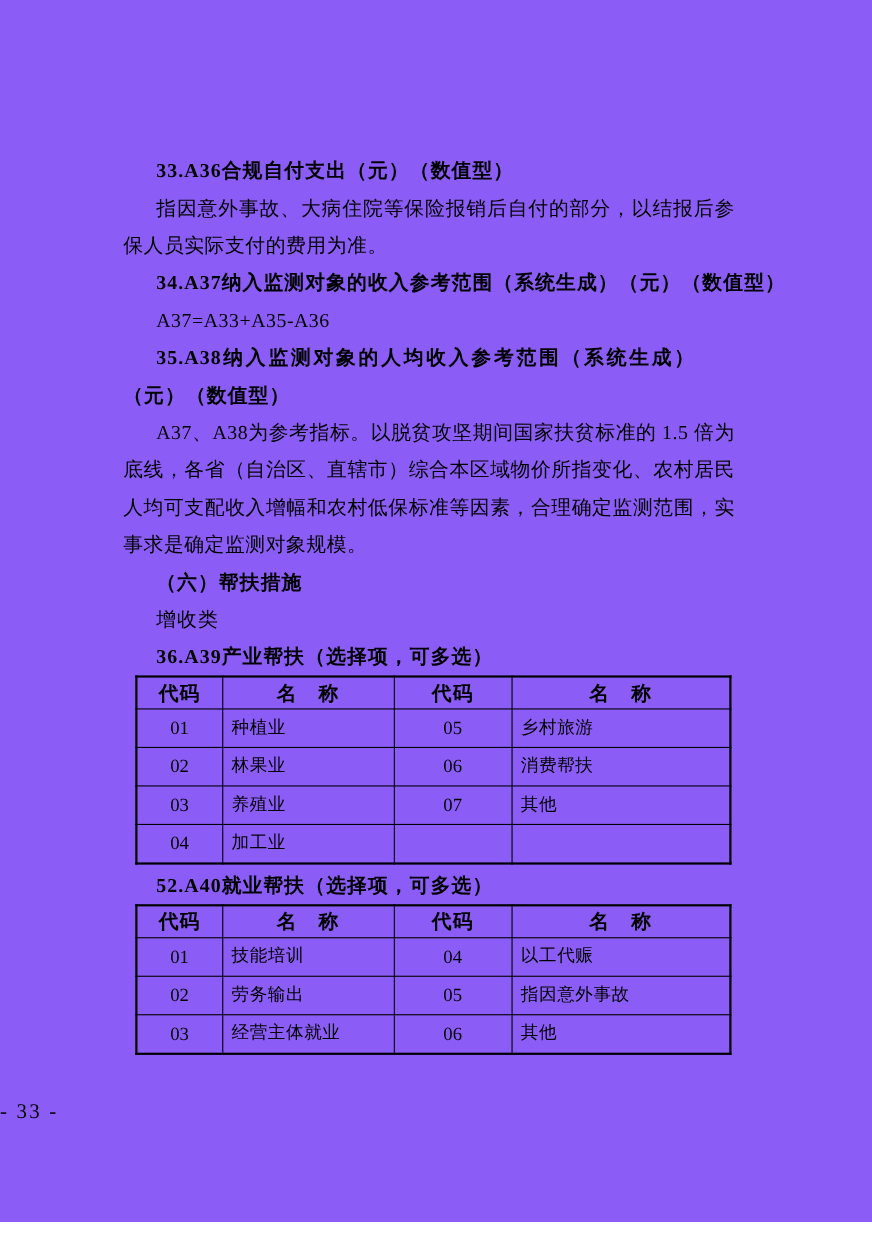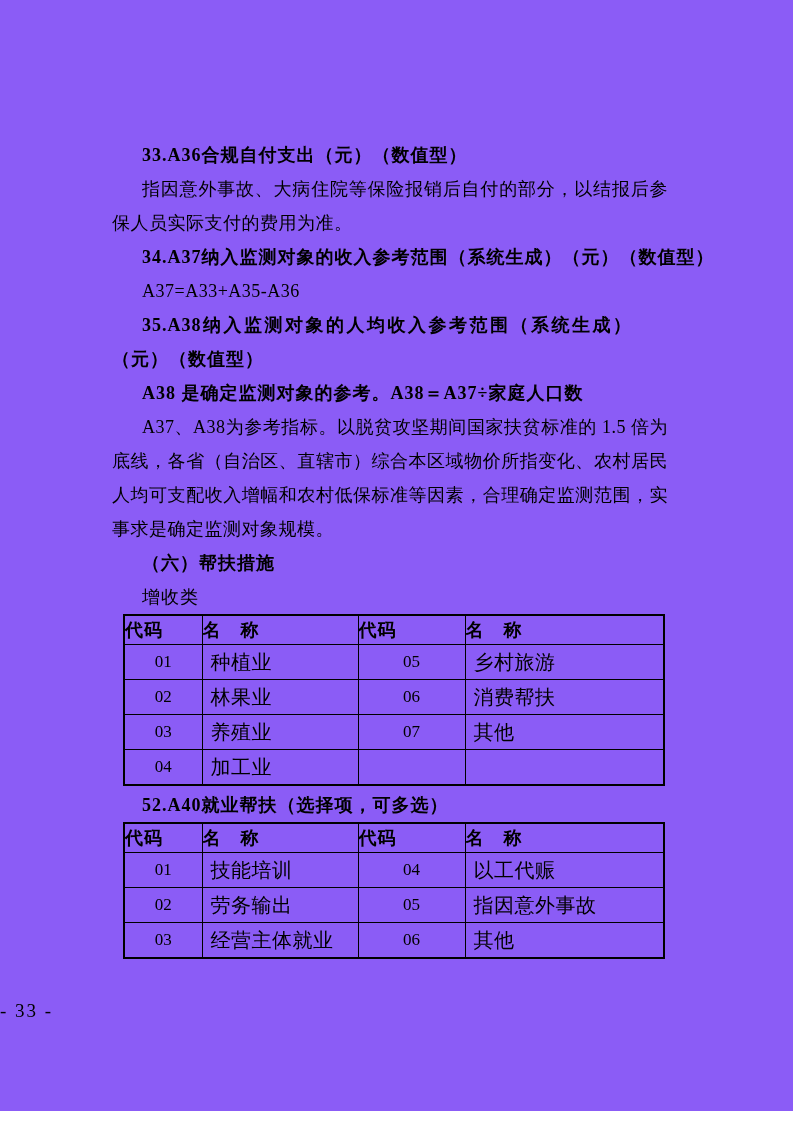--- a/index.html
+++ b/index.html
@@ -45,27 +45,27 @@
     text-align:left;
   }
   .dtable th, .dtable td {
     border:1px solid #000;
     font-weight:normal;
     overflow:hidden;
   }
   .dtable th {
     height:28px;
     font-weight:bold;
-    text-align:left;
+    text-align:center;
     font-size:18px;
     letter-spacing:1px;
     line-height:28px;
     margin-left:32px;
   }
-  .dtable td { height:34px; font-size:20px; line-height:34px; }
+  .dtable td { height:34px; font-size:16px; line-height:34px; }
   .dtable td.code { text-align:center; font-size:17px;margin-top:40px; }
   .dtable td.name { text-align:left; padding-left:8px; letter-spacing:0.5px; }
   .h37 { margin-top:2px; }
   .page-number {
     position:absolute;
     left:0; top:1000px;
     width:100%;
     text-align:left;
     font-size:19px;
     letter-spacing:2px;
@@ -77,26 +77,26 @@
 <div class="page">
   <div class="content">
 
     <div class="h one-line">33.A36合规自付支出（元）（数值型）</div>
     <div class="body-p">指因意外事故、大病住院等保险报销后自付的部分，以结报后参保人员实际支付的费用为准。</div>
 
     <div class="h one-line">34.A37纳入监测对象的收入参考范围（系统生成）（元）（数值型）</div>
     <div class="formula one-line">A37=A33+A35-A36</div>
 
     <div class="h h35">35.A38纳入监测对象的人均收入参考范围（系统生成）（元）（数值型）</div>
-    <div class="h one-line">A38 是确定监测对象的参考。A38＝A37÷家庭人口数</div>
     <div class="body-p">A37、A38为参考指标。以脱贫攻坚期间国家扶贫标准的 1.5 倍为底线，各省（自治区、直辖市）综合本区域物价所指变化、农村居民人均可支配收入增幅和农村低保标准等因素，合理确定监测范围，实事求是确定监测对象规模。</div>
 
     <div class="h one-line">（六）帮扶措施</div>
     <div class="plain one-line">增收类</div>
 
+    <div class="h one-line">36.A39产业帮扶（选择项，可多选）</div>
 
     <table class="dtable">
       <colgroup>
         <col style="width:78px">
           <col style="width:156px">
           <col style="width:107px">
           <col style="width:199px">
       </colgroup>
       <tbody>
           <tr>

